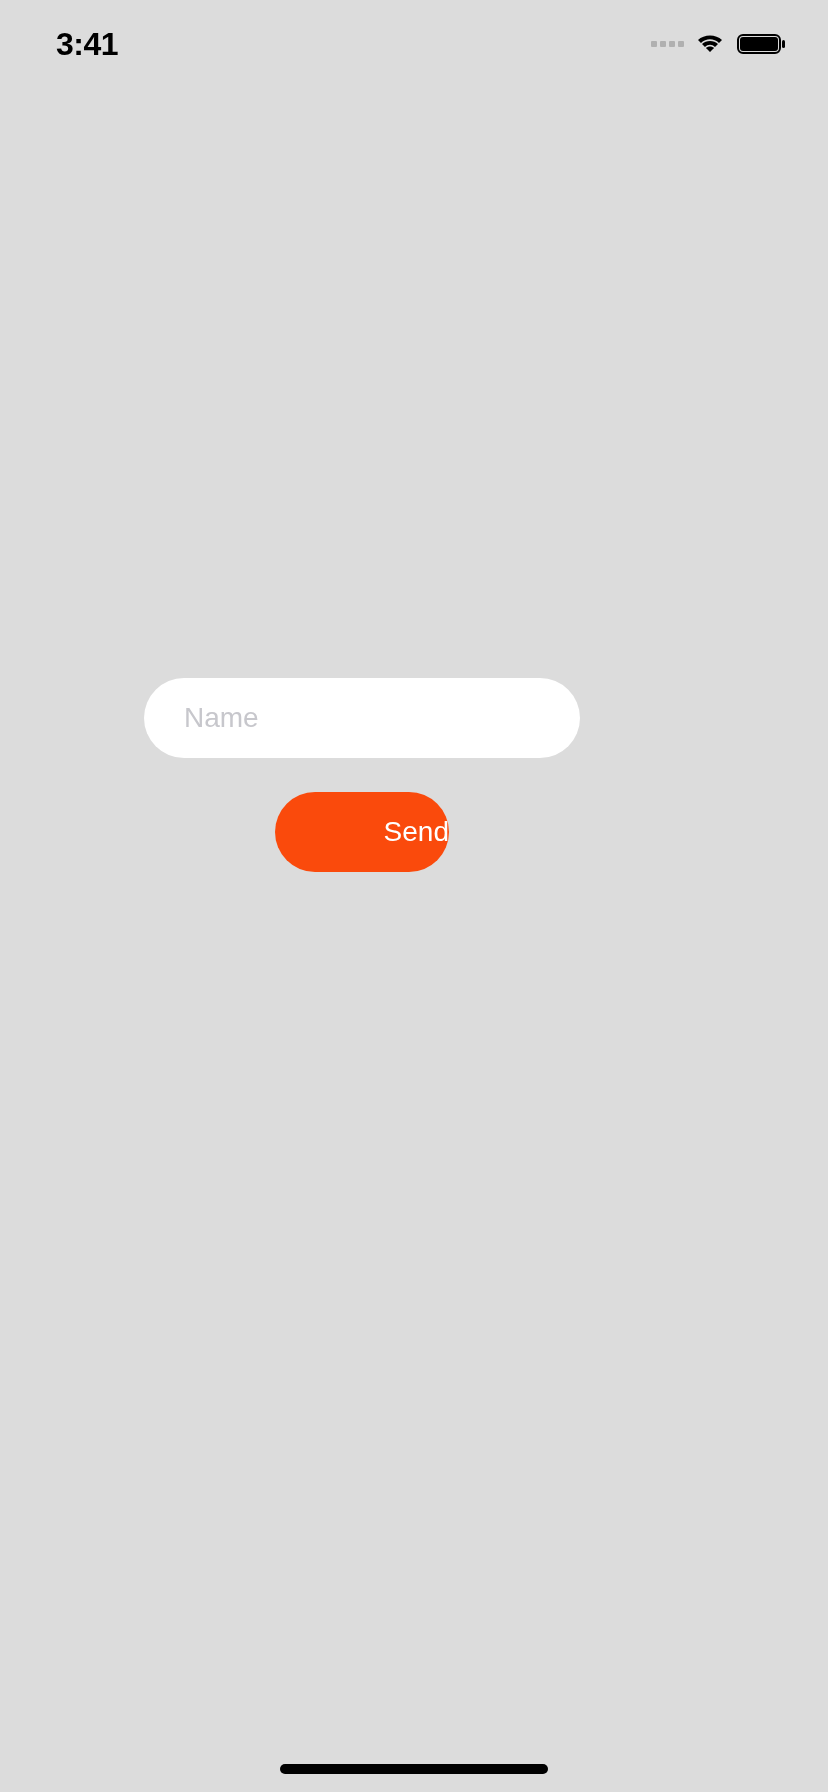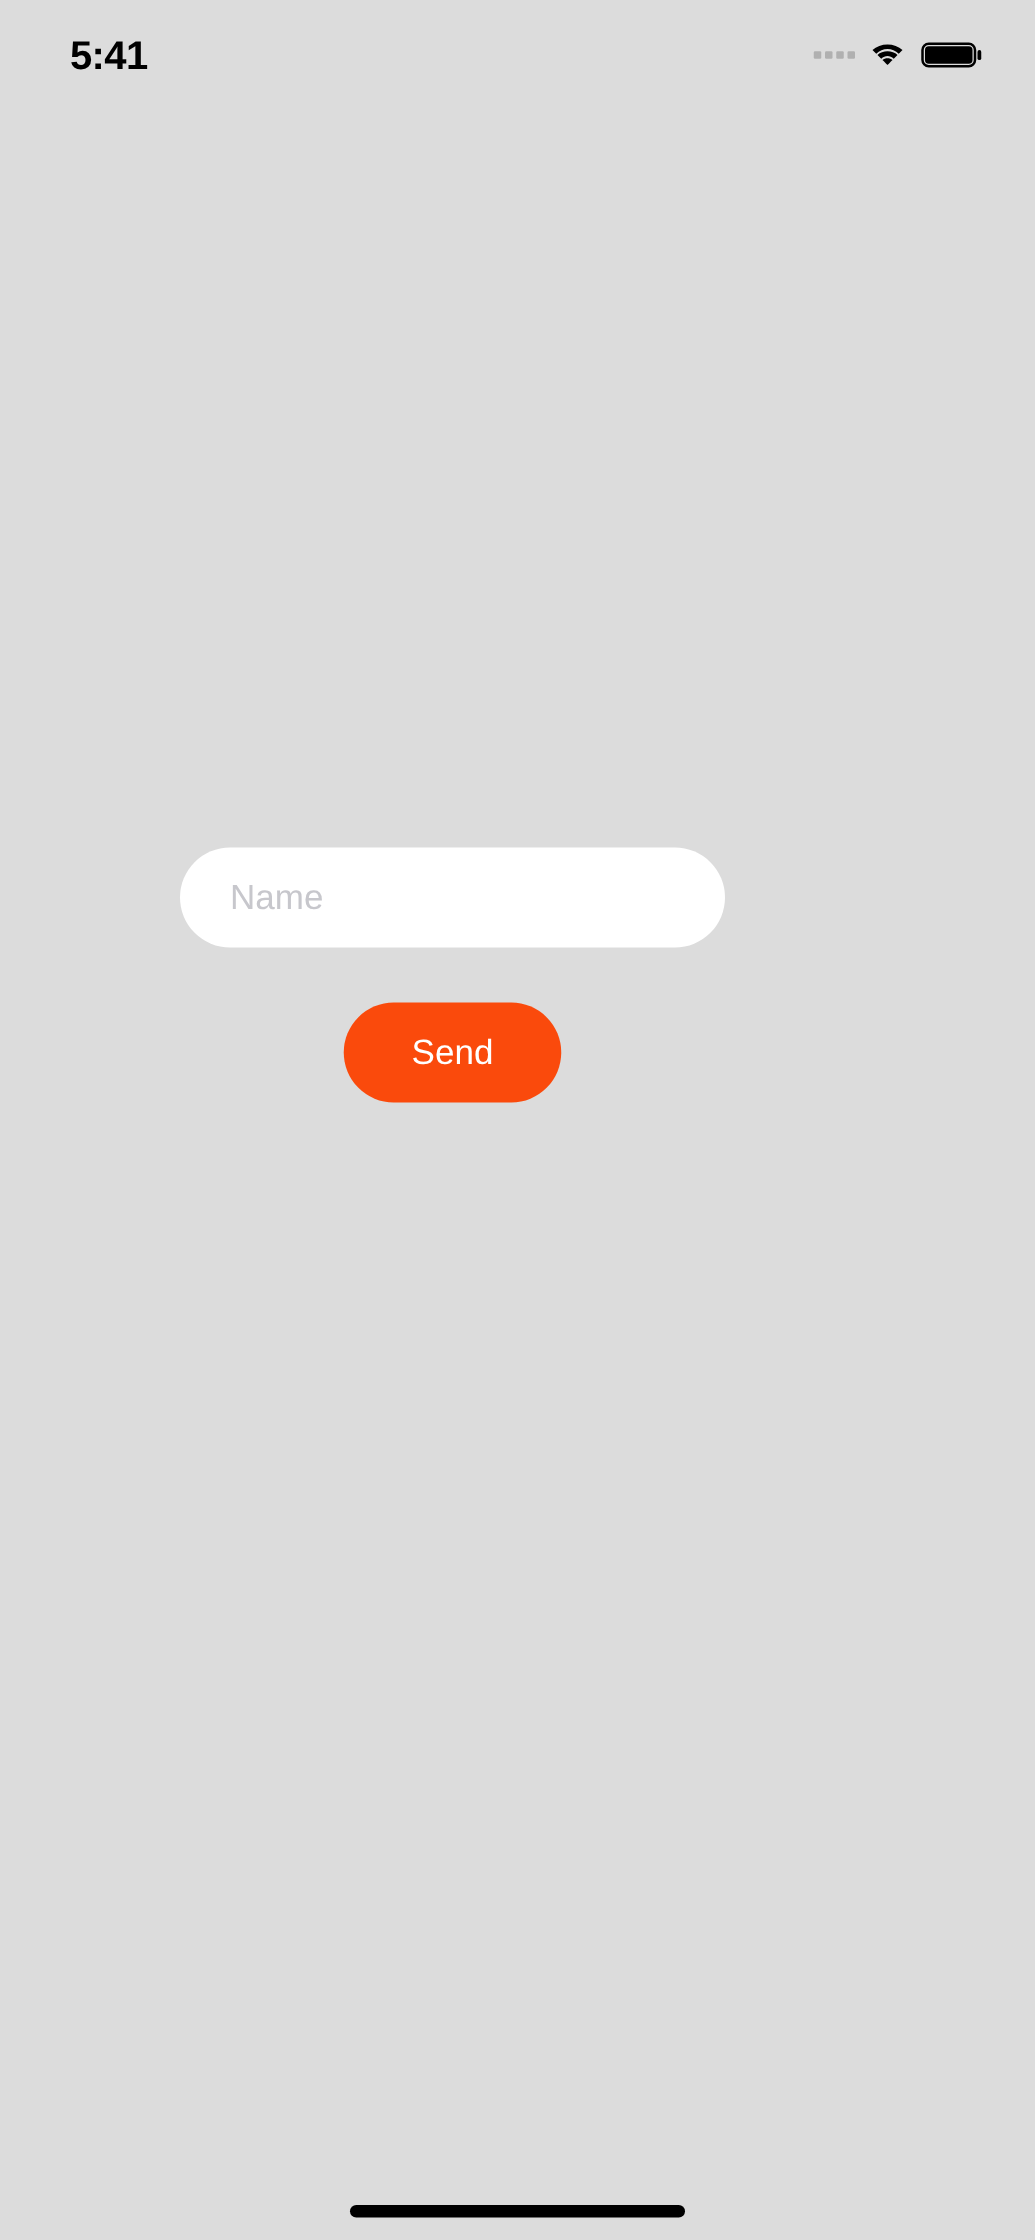--- a/index.html
+++ b/index.html
@@ -67,54 +67,55 @@
       width: 436px;
       height: 80px;
       background: #ffffff;
       border: none;
       border-radius: 40px;
       font-size: 28px;
       font-weight: 400;
       padding: 0 40px;
       color: #333;
       outline: none;
-      margin-bottom: 44px;
+      margin-bottom: 34px;
     }
     .input-field::placeholder {
       color: #c7c7cc;
       font-weight: 400;
     }
     .send-button {
       width: 174px;
       height: 80px;
       background: #fa4a0c;
       border: none;
       border-radius: 40px;
       color: #ffffff;
       font-size: 28px;
       font-weight: 400;
       cursor: pointer;
       margin-top: 0px;
+      text-align: right;
     }
     .home-indicator {
       position: absolute;
       bottom: 18px;
       left: 50%;
       transform: translateX(-50%);
       width: 268px;
       height: 10px;
       background: #000;
       border-radius: 5px;
     }
   </style>
 </head>
 <body>
 
 <div class="status-bar">
-  <div class="status-time">5:41</div>
+  <div class="status-time">3:41</div>
   <div class="status-right">
     <div class="cellular-dots">
       <span></span>
         <span></span>
         <span></span>
         <span></span>
     </div>
     <div class="wifi-icon">
       <svg width="32" height="24" viewBox="0 0 32 24">
         <path d="M16 20 C16 20 20 16 20 16 C18 14 14 14 12 16 C12 16 16 20 16 20 Z" fill="#000"></path>

